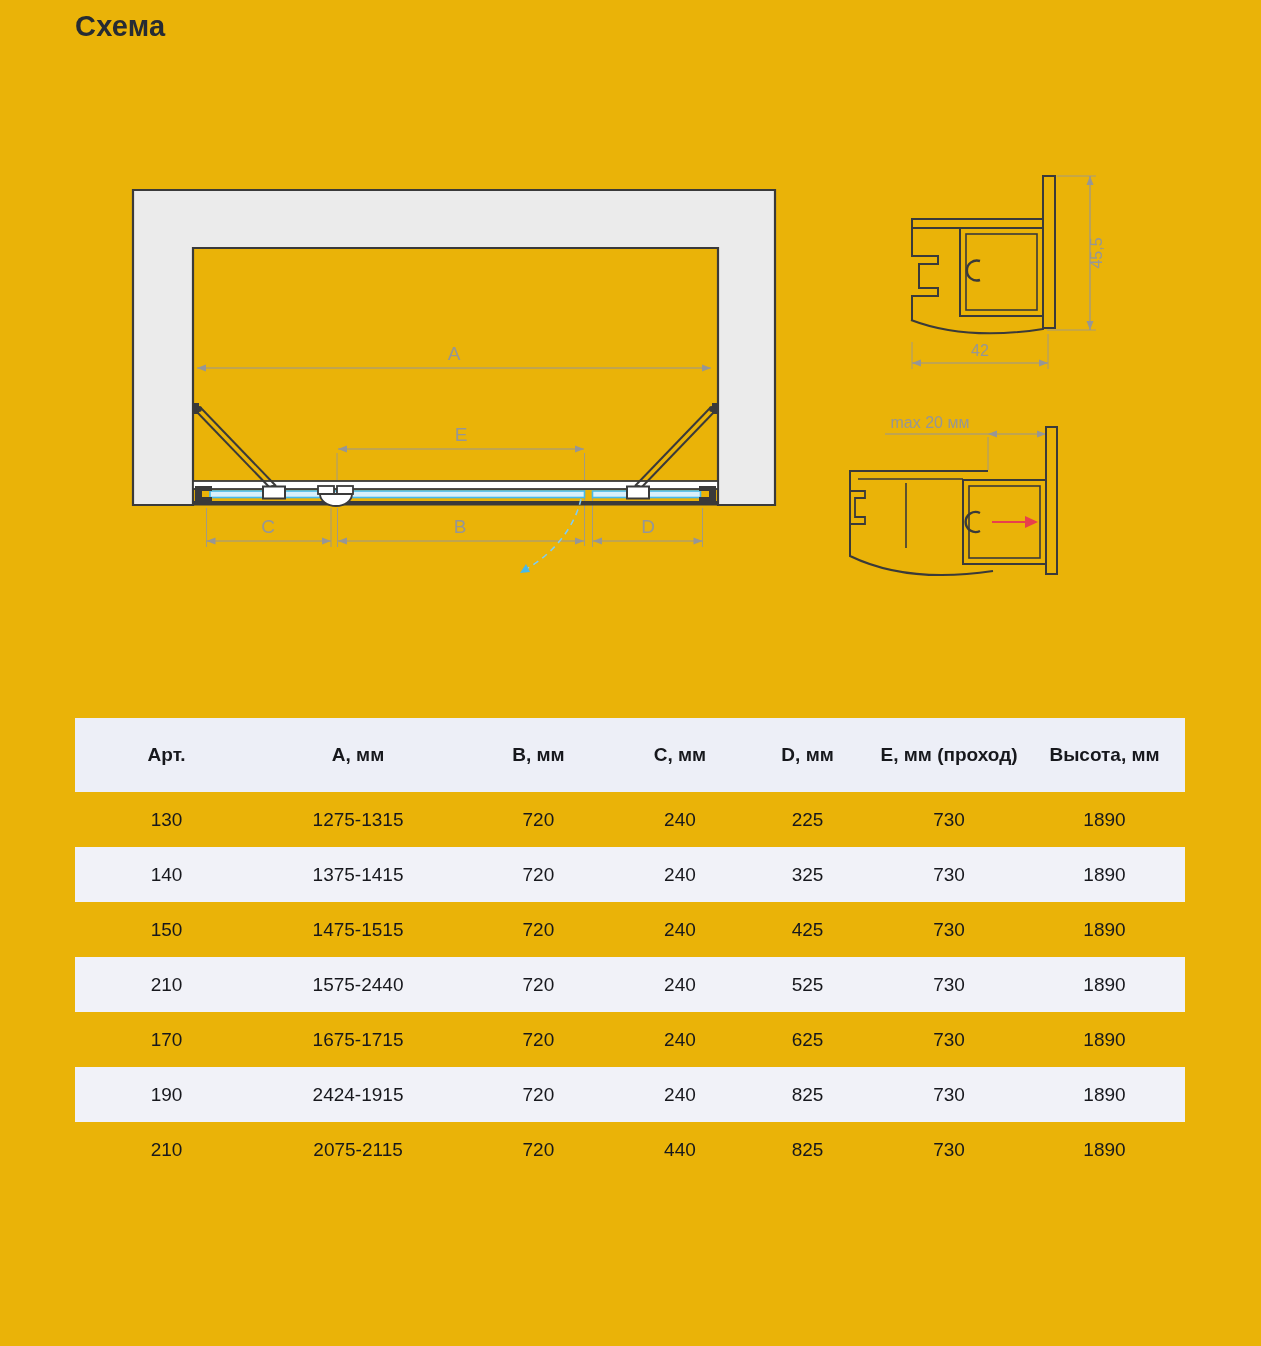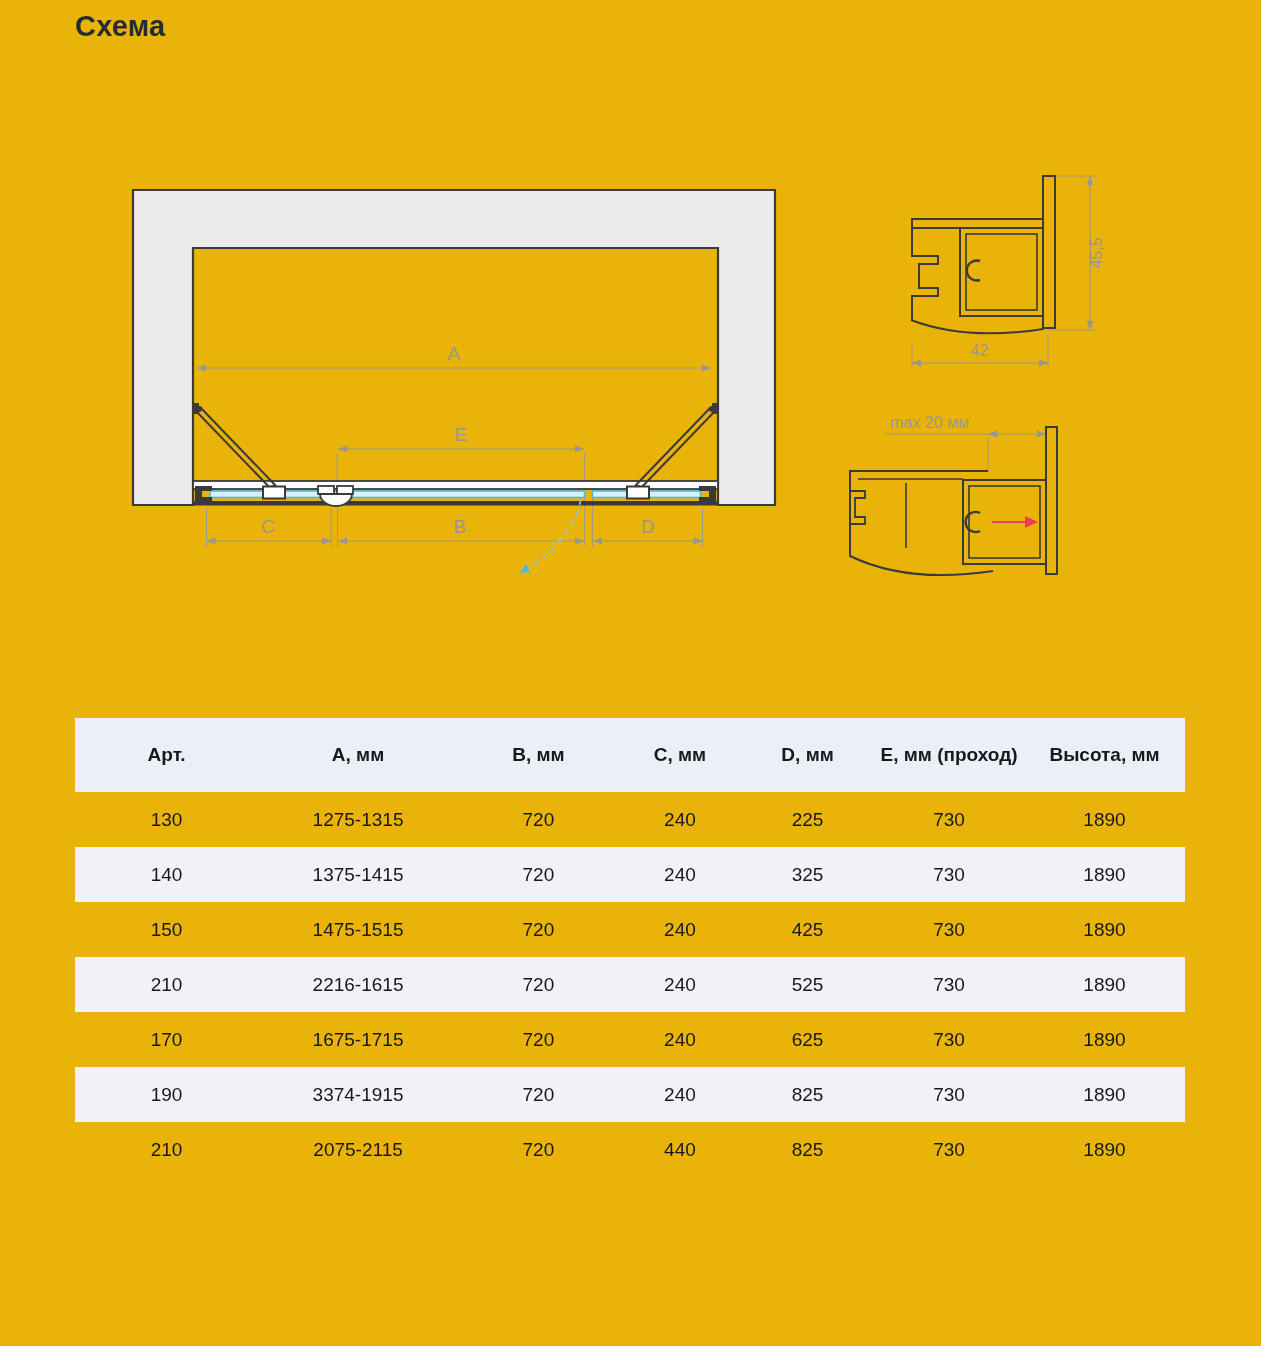--- a/index.html
+++ b/index.html
@@ -280,39 +280,39 @@
             <td>150</td>
             <td>1475-1515</td>
             <td>720</td>
             <td>240</td>
             <td>425</td>
             <td>730</td>
             <td>1890</td>
           </tr>
           <tr>
             <td>210</td>
-            <td>2216-1615</td>
+            <td>1575-2440</td>
             <td>720</td>
             <td>240</td>
             <td>525</td>
             <td>730</td>
             <td>1890</td>
           </tr>
           <tr>
             <td>170</td>
             <td>1675-1715</td>
             <td>720</td>
             <td>240</td>
             <td>625</td>
             <td>730</td>
             <td>1890</td>
           </tr>
           <tr>
             <td>190</td>
-            <td>3374-1915</td>
+            <td>2424-1915</td>
             <td>720</td>
             <td>240</td>
             <td>825</td>
             <td>730</td>
             <td>1890</td>
           </tr>
           <tr>
             <td>210</td>
             <td>2075-2115</td>
             <td>720</td>

